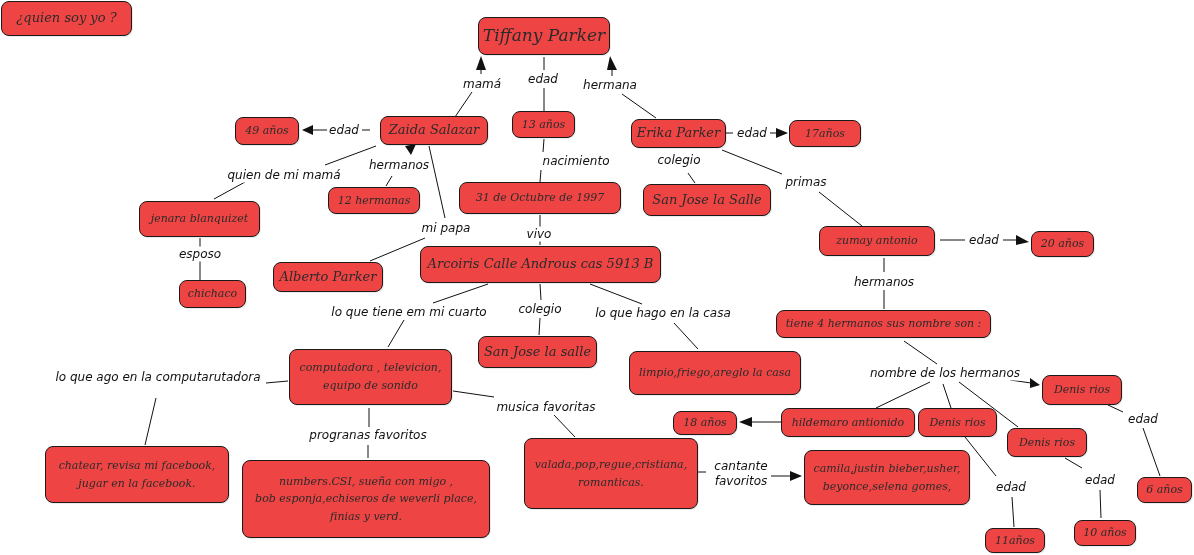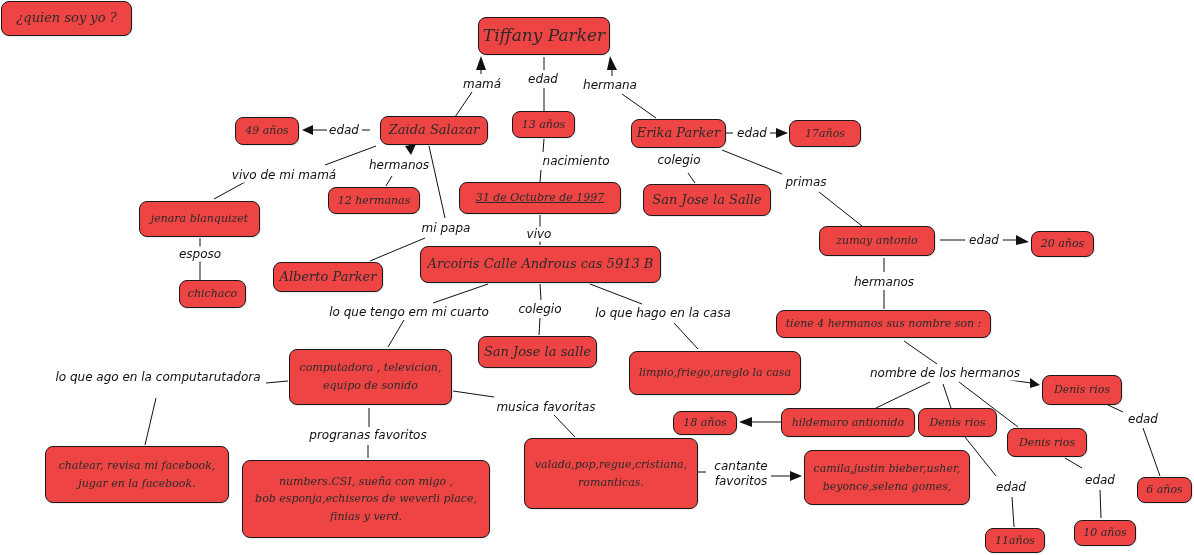--- a/index.html
+++ b/index.html
@@ -135,21 +135,21 @@
 <div class="node mid" style="left:1px;top:1px;width:131px;height:35px;">¿quien soy yo ?</div>
 <div class="node big" style="left:478px;top:17px;width:132px;height:38px;">Tiffany Parker</div>
 <div class="node mid" style="left:380px;top:116px;width:108px;height:29px;">Zaida Salazar</div>
 <div class="node small" style="left:235px;top:117px;width:64px;height:28px;">49 años</div>
 <div class="node small" style="left:512px;top:111px;width:63px;height:27px;">13 años</div>
 <div class="node mid" style="left:631px;top:119px;width:95px;height:29px;">Erika Parker</div>
 <div class="node small" style="left:789px;top:120px;width:72px;height:27px;">17años</div>
 <div class="node small" style="left:328px;top:187px;width:92px;height:27px;">12 hermanas</div>
 <div class="node small" style="left:139px;top:201px;width:121px;height:36px;">jenara blanquizet</div>
 <div class="node small" style="left:166px;top:280px;width:67px;height:28px;margin-left:13px;">chichaco</div>
-<div class="node small" style="left:459px;top:182px;width:162px;height:32px;text-decoration:underline;">31 de Octubre de 1997</div>
+<div class="node small" style="left:459px;top:182px;width:162px;height:32px;">31 de Octubre de 1997</div>
 <div class="node mid" style="left:643px;top:184px;width:128px;height:32px;">San Jose la Salle</div>
 <div class="node mid" style="left:273px;top:262px;width:110px;height:30px;">Alberto Parker</div>
 <div class="node mid" style="left:420px;top:246px;width:241px;height:37px;">Arcoiris  Calle Androus cas 5913 B</div>
 <div class="node small" style="left:819px;top:226px;width:116px;height:30px;">zumay antonio</div>
 <div class="node small" style="left:1031px;top:231px;width:63px;height:26px;">20 años</div>
 <div class="node small" style="left:776px;top:310px;width:215px;height:28px;">tiene 4 hermanos sus nombre son :</div>
 <div class="node small" style="left:289px;top:349px;width:163px;height:56px;">computadora , televicion,
 equipo de sonido</div>
 <div class="node mid" style="left:478px;top:336px;width:119px;height:32px;">San Jose la salle</div>
 <div class="node small" style="left:629px;top:351px;width:172px;height:44px;">limpio,friego,areglo la casa</div>
@@ -170,30 +170,30 @@
 romanticas.</div>
 <div class="node small" style="left:804px;top:450px;width:166px;height:55px;">camila,justin bieber,usher,
 beyonce,selena gomes,</div>
 
 <div class="lbl" style="left:482px;top:84px;">mamá</div>
 <div class="lbl" style="left:543px;top:79px;">edad</div>
 <div class="lbl" style="left:610px;top:85px;">hermana</div>
 <div class="lbl" style="left:344px;top:130px;">edad</div>
 <div class="lbl" style="left:752px;top:133px;">edad</div>
 <div class="lbl" style="left:399px;top:165px;">hermanos</div>
-<div class="lbl" style="left:284px;top:175px;">vivo de mi mamá</div>
+<div class="lbl" style="left:284px;top:175px;">quien de mi mamá</div>
 <div class="lbl" style="left:542px;top:161px;margin-left:34px;">nacimiento</div>
 <div class="lbl" style="left:679px;top:160px;">colegio</div>
 <div class="lbl" style="left:806px;top:182px;">primas</div>
 <div class="lbl" style="left:200px;top:254px;">esposo</div>
 <div class="lbl" style="left:446px;top:228px;">mi papa</div>
 <div class="lbl" style="left:539px;top:234px;">vivo</div>
 <div class="lbl" style="left:984px;top:240px;">edad</div>
 <div class="lbl" style="left:884px;top:282px;">hermanos</div>
-<div class="lbl" style="left:409px;top:312px;">lo que tengo em mi cuarto</div>
+<div class="lbl" style="left:409px;top:312px;">lo que tiene em mi cuarto</div>
 <div class="lbl" style="left:540px;top:309px;">colegio</div>
 <div class="lbl" style="left:663px;top:313px;">lo que hago en la casa</div>
 <div class="lbl" style="left:945px;top:373px;">nombre de los hermanos</div>
 <div class="lbl" style="left:158px;top:377px;">lo que ago en la computarutadora</div>
 <div class="lbl" style="left:546px;top:407px;">musica favoritas</div>
 <div class="lbl" style="left:1143px;top:419px;">edad</div>
 <div class="lbl" style="left:368px;top:435px;">progranas favoritos</div>
 <div class="lbl" style="left:741px;top:474px;">cantante
 favoritos</div>
 <div class="lbl" style="left:1011px;top:487px;">edad</div>

